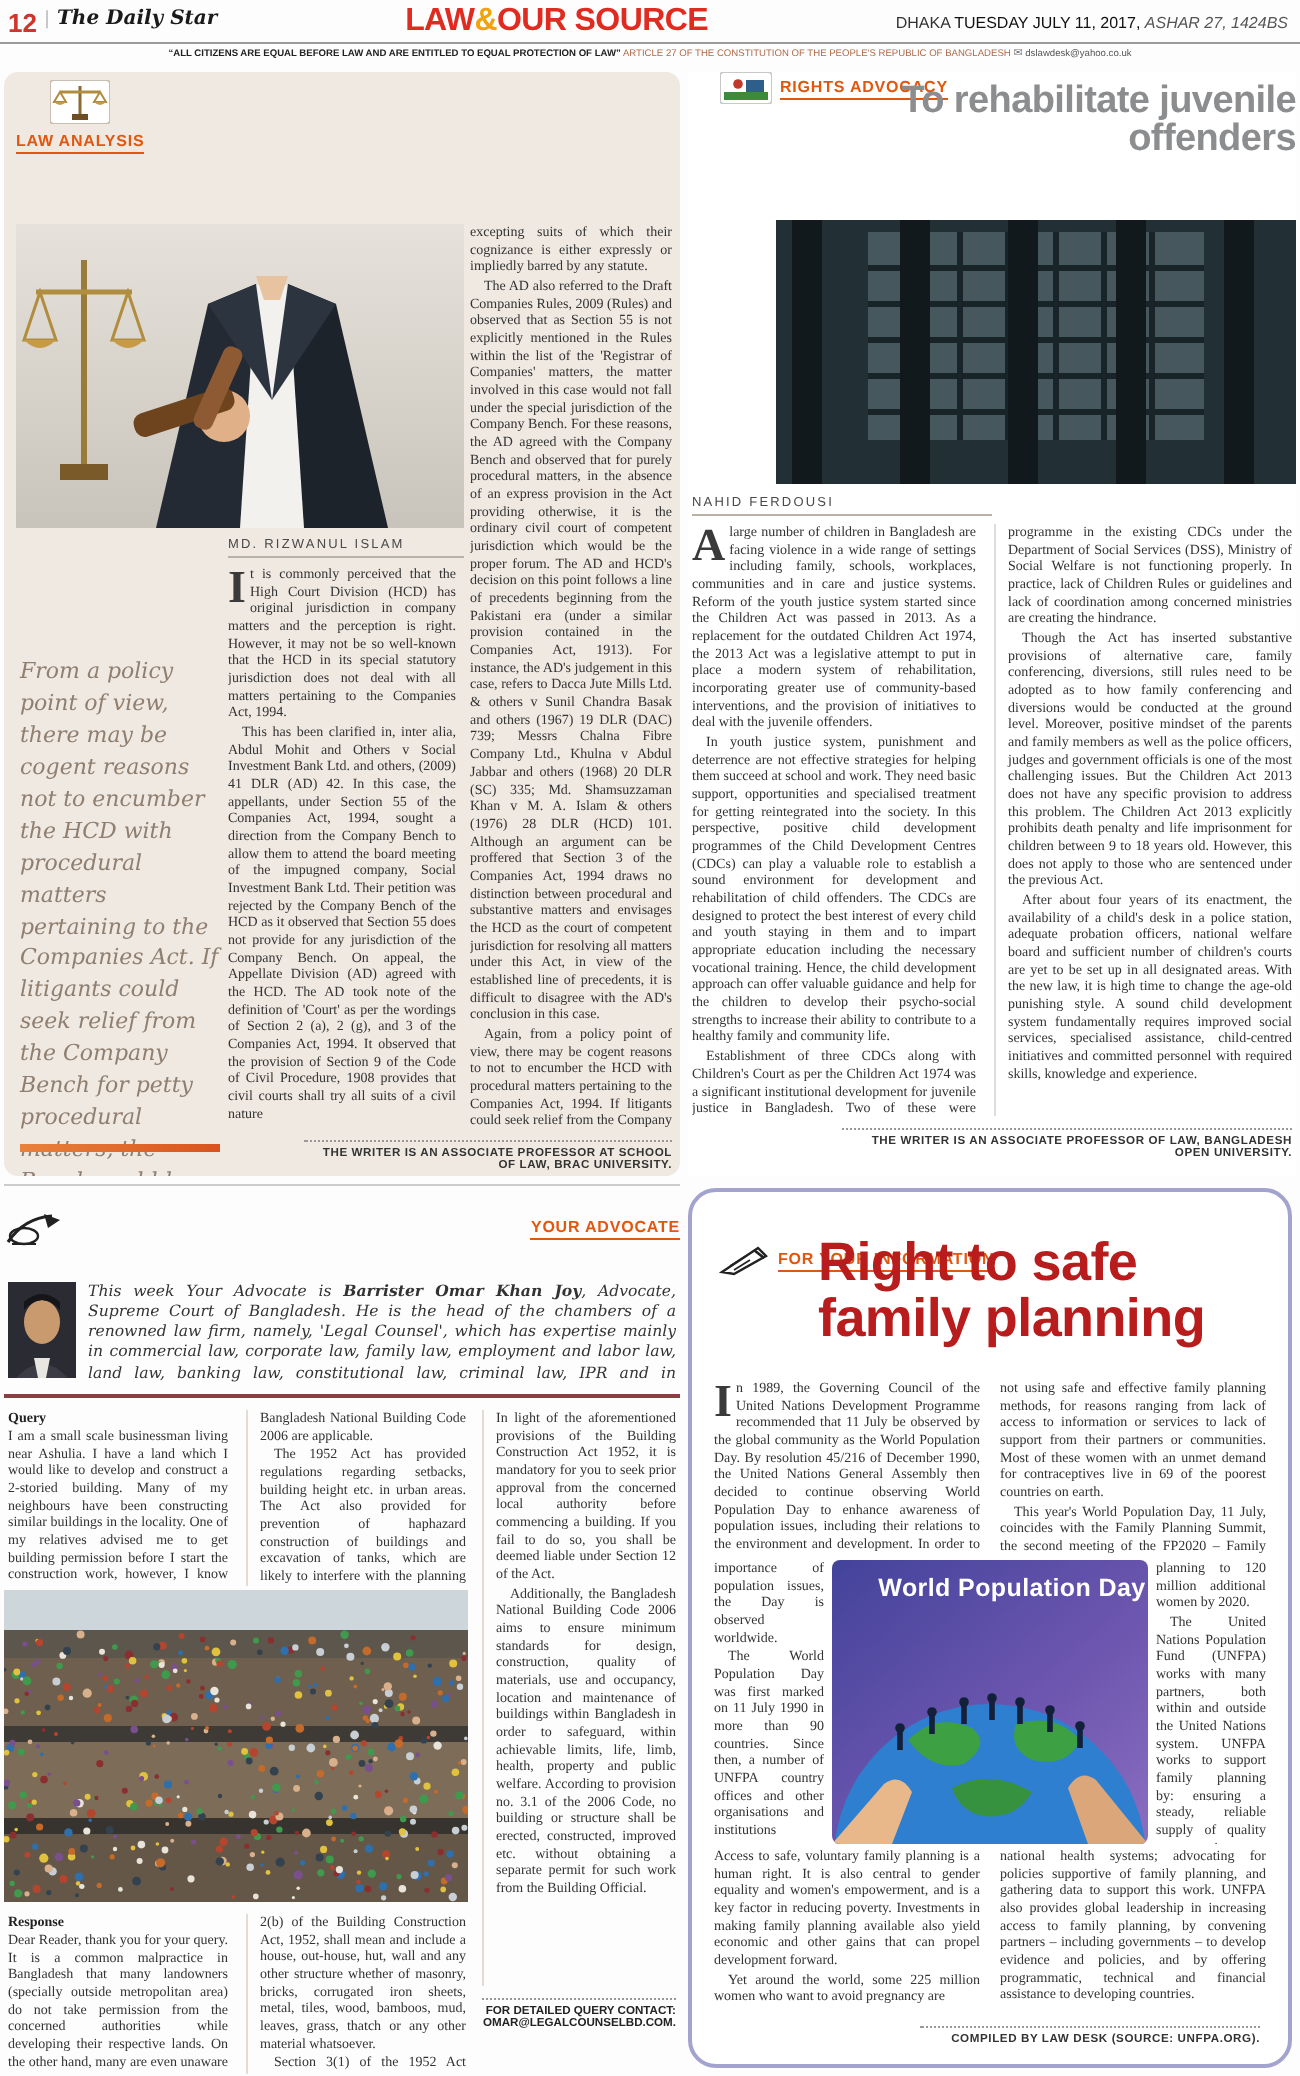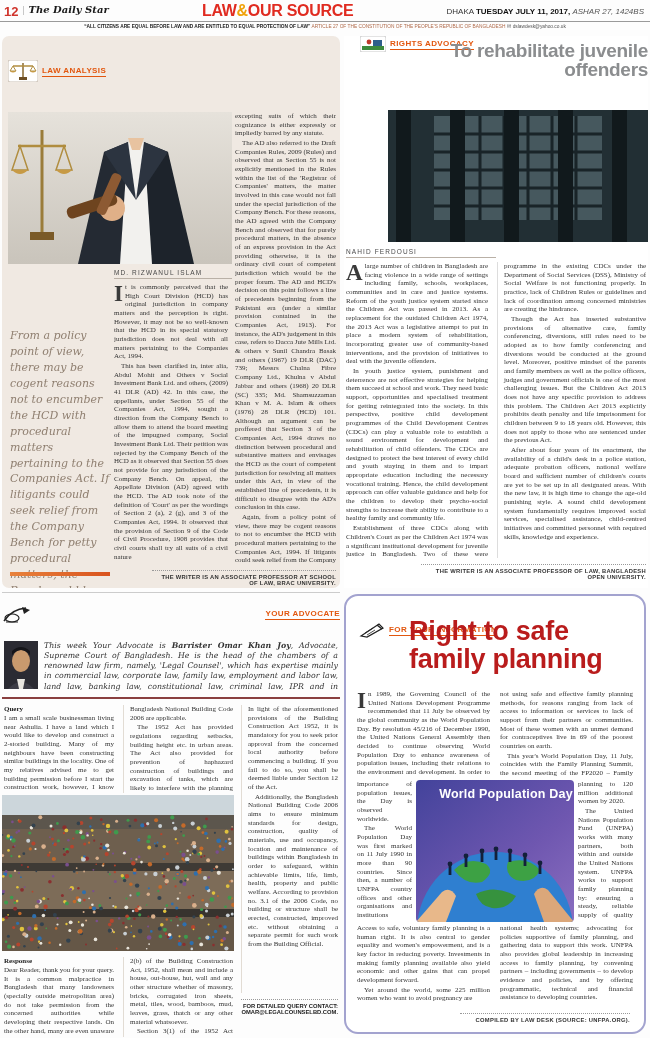--- a/index.html
+++ b/index.html
@@ -8,21 +8,21 @@
   
   .masthead{position:absolute;left:0;top:0;width:650px;height:22px;border-bottom:1px solid #9a9a9a;
             display:flex;align-items:center;justify-content:space-between;box-sizing:border-box;padding:2px 6px 1px 4px;}
   .mast-left{display:flex;align-items:flex-start;gap:4px;}
   .pgnum{font:bold 13px "Liberation Sans",sans-serif;color:#d0342c;}
   .mast-sep{color:#999;font-size:10px;}
   .paper{font:bold italic 10px "DejaVu Serif",serif;color:#1a1a1a;}
   .mast-center{font:bold 16px "Liberation Sans",sans-serif;letter-spacing:-.3px;}
   .mast-center .red{color:#e02b20;} .mast-center .amber{color:#f0a30a;}
   .mast-right{font:8px "Liberation Sans",sans-serif;color:#333;}
-  .mast-right b{font-weight:bold;color:#111;} .mast-right i{color:#555;}
+  .mast-right b{font-weight:normal;color:#111;} .mast-right i{color:#555;}
   .motto-row{position:absolute;left:0;top:23px;width:650px;text-align:center;
              font:4.8px "Liberation Sans",sans-serif;color:#222;}
   .motto-row .m1{font-weight:bold;}
   .motto-row .m2{color:#b06a4a;}
   .motto-row .env{color:#777;font-size:5.5px;}
   .motto-row .m3{color:#555;}
   
   .kicker-row{display:flex;align-items:center;gap:4px;}
   .kicker{font:bold 8px "Liberation Sans",sans-serif;color:#e2570f;letter-spacing:.4px;
           border-bottom:1px solid #e2570f;padding-bottom:1px;}
@@ -32,21 +32,21 @@
   .bodycol p{margin:0;}
   .bodycol p + p{text-indent:7px;margin-top:1px;}
   .bodycol p.dc::first-letter{float:left;font-size:23px;line-height:17px;padding:2px 2px 0 0;
           font-weight:bold;color:#3a3a3a;}
   .credit{font:bold 5.8px "Liberation Sans",sans-serif;color:#333;letter-spacing:.3px;
           text-transform:uppercase;border-top:1px dotted #999;padding-top:3px;text-align:right;}
   .headline{font-family:"Liberation Sans",sans-serif;}
   
   .panel-left{position:absolute;left:2px;top:36px;width:338px;height:552px;background:#f0e9e2;
               border-radius:7px;overflow:hidden;}
-  .la-kicker{position:absolute;top:24px;left:6px;}
+  .la-kicker{position:absolute;top:4px;left:6px;flex-direction:column;}
   .la-title{position:absolute;top:2px;left:52px;width:282px;text-align:center;font-weight:bold;
             font-size:29px;line-height:.97;letter-spacing:-.5px;color:#57585a;}
   .la-photo{position:absolute;top:76px;left:6px;width:224px;height:152px;overflow:hidden;background:#d8d4cd;}
   .la-byline{position:absolute;top:233px;left:112px;width:118px;}
   .la-colA{position:absolute;top:247px;left:112px;width:114px;height:286px;}
   .la-colB{position:absolute;top:76px;left:233px;width:101px;height:452px;}
   .la-pq{position:absolute;top:292px;left:8px;width:100px;font-family:"DejaVu Serif",serif;
          font-style:italic;font-size:11px;line-height:1.45;color:#8f7f70;}
   .la-bar{position:absolute;top:536px;left:8px;width:100px;height:4px;
           background:linear-gradient(90deg,#e8823c,#d9531e);}

